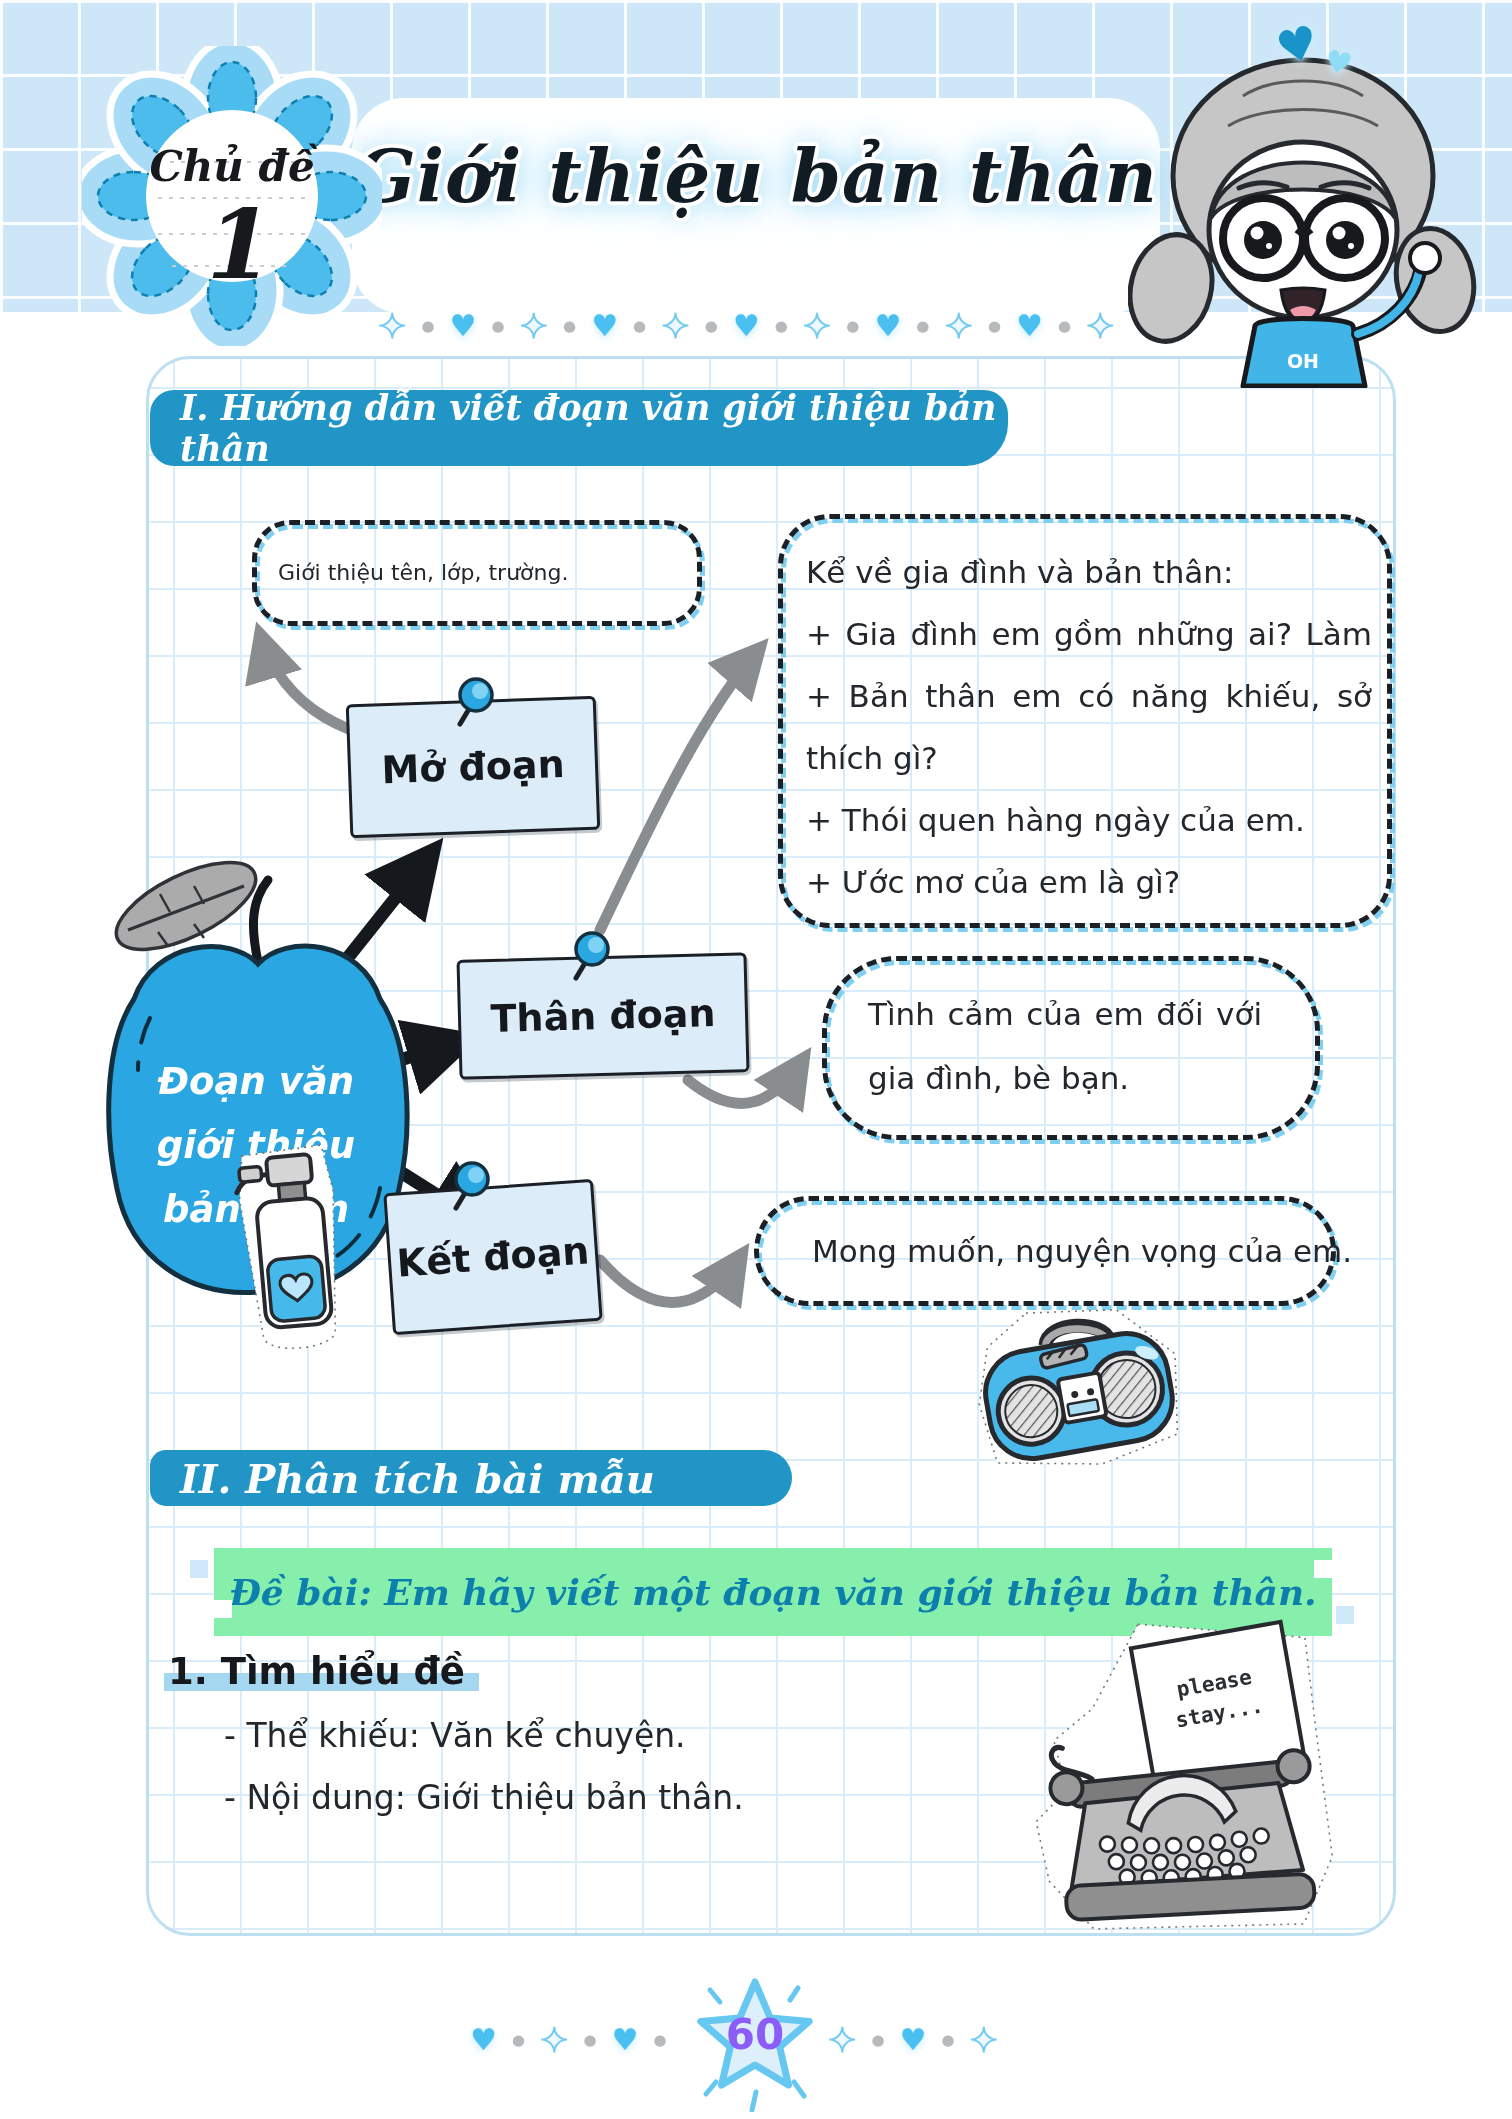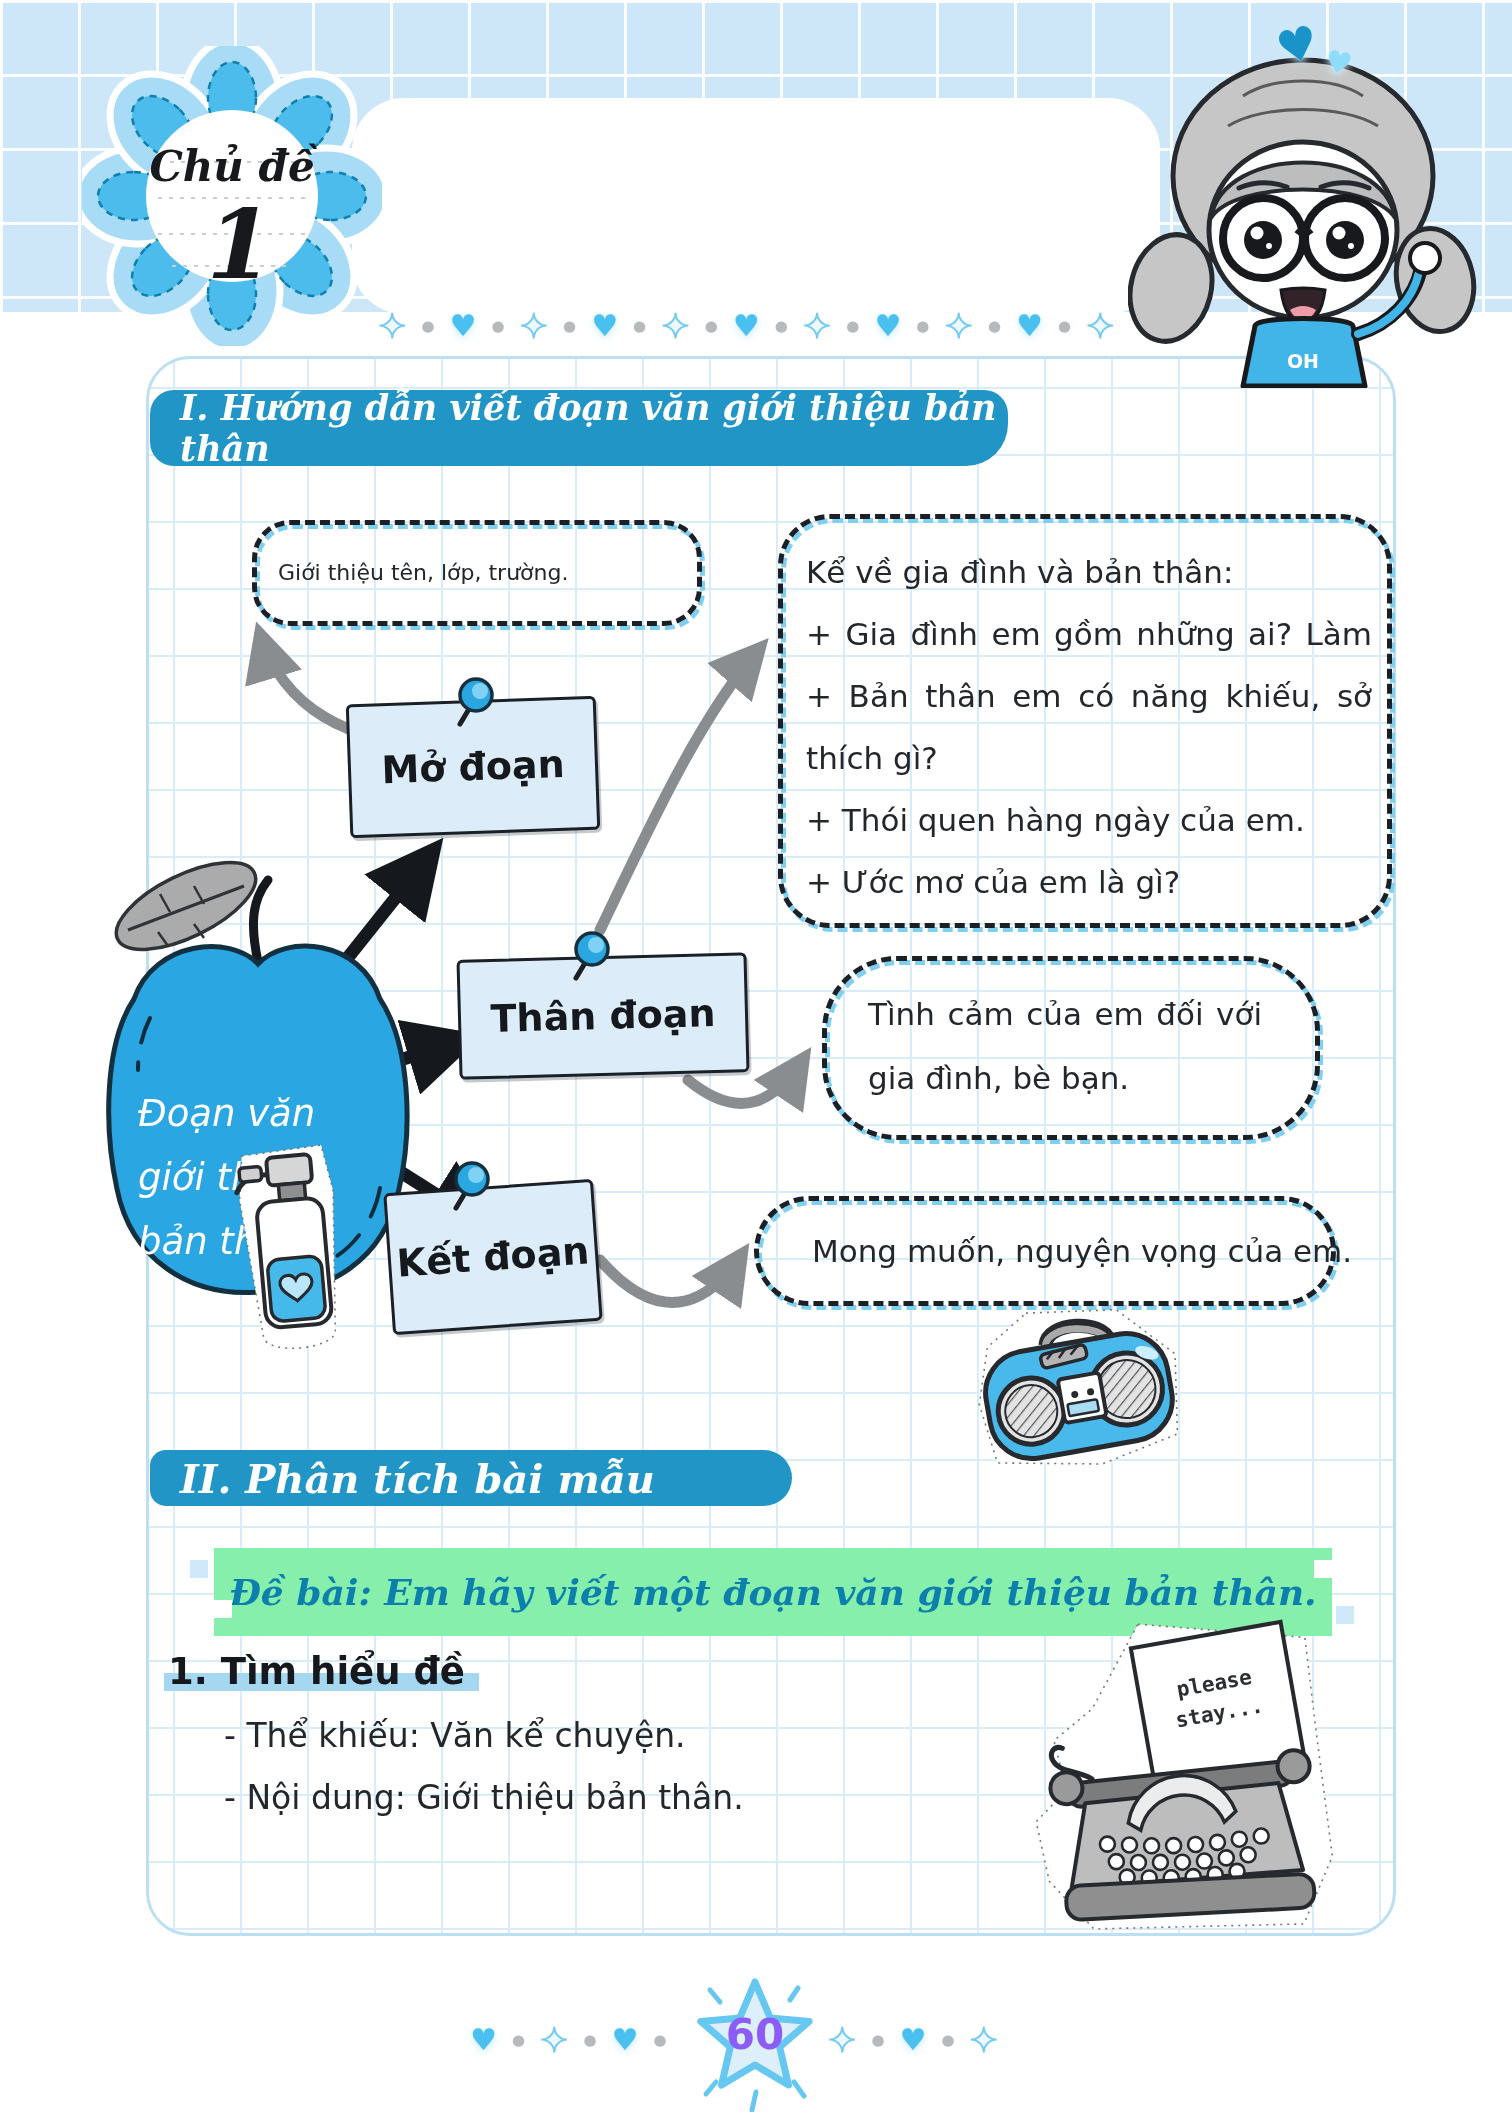--- a/index.html
+++ b/index.html
@@ -68,22 +68,22 @@
 
   
   .note{position:absolute;z-index:5;background:var(--note,#dcedf9);border:3px solid #1b2026;
     border-radius:6px;display:flex;align-items:center;justify-content:center;
     font-size:38px;font-weight:bold;color:#15191d;box-shadow:2px 3px 0 rgba(20,40,60,.25);}
   .n-mo{left:348px;top:700px;width:250px;height:134px;transform:rotate(-2deg);}
   .n-than{left:458px;top:956px;width:290px;height:120px;transform:rotate(-1.5deg);}
   .n-ket{left:388px;top:1186px;width:210px;height:142px;transform:rotate(-4deg);}
   .pin{position:absolute;z-index:6;}
   .apple{position:absolute;left:98px;top:828px;z-index:4;}
-  .apple-text{position:absolute;left:138px;top:1082px;width:236px;z-index:5;
-    font-style:italic;font-weight:normal;font-size:37px;line-height:64px;color:#fff;}
+  .apple-text{position:absolute;left:138px;top:1050px;width:236px;z-index:5;text-align:center;
+    font-style:italic;font-weight:bold;font-size:37px;line-height:64px;color:#fff;}
   .arrows{position:absolute;left:0;top:0;z-index:2;pointer-events:none;}
 
   
   .strip{position:absolute;left:214px;top:1548px;width:1118px;height:88px;z-index:3;
     background:#86efac;display:flex;align-items:center;justify-content:center;
     font-family:"DejaVu Serif",serif;font-style:italic;font-weight:bold;font-size:36px;
     color:var(--teal,#0d7fad);}
   .px{position:absolute;width:18px;height:18px;z-index:4;}
   .px-b{background:#cfe9fa;} .px-w{background:#ffffff;}
   .sub-head{position:absolute;left:164px;top:1650px;z-index:4;font-size:37px;font-weight:bold;color:#15191d;}
@@ -101,20 +101,21 @@
   .star-num{position:absolute;left:0;top:34px;width:126px;text-align:center;z-index:5;
     font-size:42px;font-weight:bold;color:#8b5cf6;}
 </style>
 </head>
 <body>
 
 <div id="page" style="--accent: #2196c6; --apple_blue: #2aa7e2; --band: #cde7f8; --note: #dcedf9; --ink: #1b2026; --teal: #0d7fad; --heart: #49c0ef; --dash_echo: #7fd0f0; --grid: #d9ecf9; --arrow_gray: #8a8d90;">
 
   <div class="band"></div>
   <div class="band-white"></div>
+  <div class="page-title">Giới thiệu bản thân</div>
   <div class="icon-row row-top">
       <span class="deco deco-diamond">✦</span>
       <span class="deco deco-dot">●</span>
       <span class="deco deco-heart">♥</span>
       <span class="deco deco-dot">●</span>
       <span class="deco deco-diamond">✦</span>
       <span class="deco deco-dot">●</span>
       <span class="deco deco-heart">♥</span>
       <span class="deco deco-dot">●</span>
       <span class="deco deco-diamond">✦</span>

